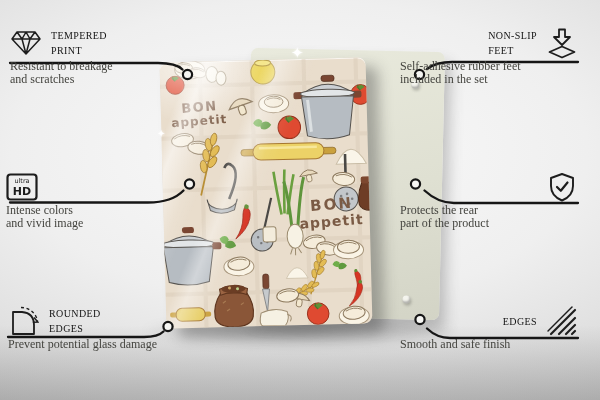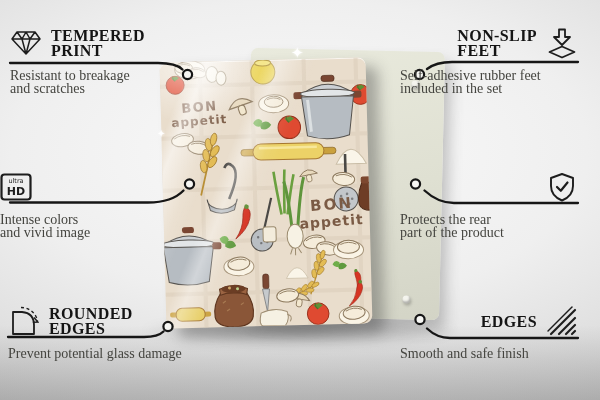--- a/index.html
+++ b/index.html
@@ -32,25 +32,25 @@
   .connectors{position:absolute;left:0;top:0;width:600px;height:400px;pointer-events:none}
   .connectors path{fill:none;stroke:#161616;stroke-width:2.3;stroke-linecap:round}
   .connectors circle{fill:#f6f6f3;stroke:#161616;stroke-width:2.2}
   
   .callout{position:absolute;width:178px}
   .callout .head{display:flex;align-items:center;gap:9px;height:34px}
   .callout.right .head{flex-direction:row-reverse}
   .callout.right{text-align:left}
   .icn{flex:0 0 auto;width:32px;height:30px;display:flex;align-items:center;justify-content:center}
   .icn svg{display:block}
-  .ttl{font-weight:bold;font-size:16px;line-height:15px;letter-spacing:.4px;color:#141414}
+  .ttl{font-weight:normal;font-size:10px;line-height:15px;letter-spacing:.4px;color:#141414}
   .ttl span{display:block}
-  .cap{margin-top:9px;font-size:14px;line-height:13px;color:#44443f}
+  .cap{font-size:12px;line-height:13px;color:#44443f}
   #c-tl{left:10px;top:26px}   #c-tr{left:400px;top:26px}
-  #c-ml{left:0;top:170px}  #c-mr{left:400px;top:170px}
+  #c-ml{left:6px;top:170px}  #c-mr{left:400px;top:170px}
   #c-bl{left:8px;top:304px}   #c-br{left:400px;top:304px}
   .hdtxt{font-family:"DejaVu Sans",sans-serif}
 </style>
 </head>
 <body>
 
 <div class="stage">
   <div class="bg-floor"></div>
   <div class="floor-shadow"></div>
 

